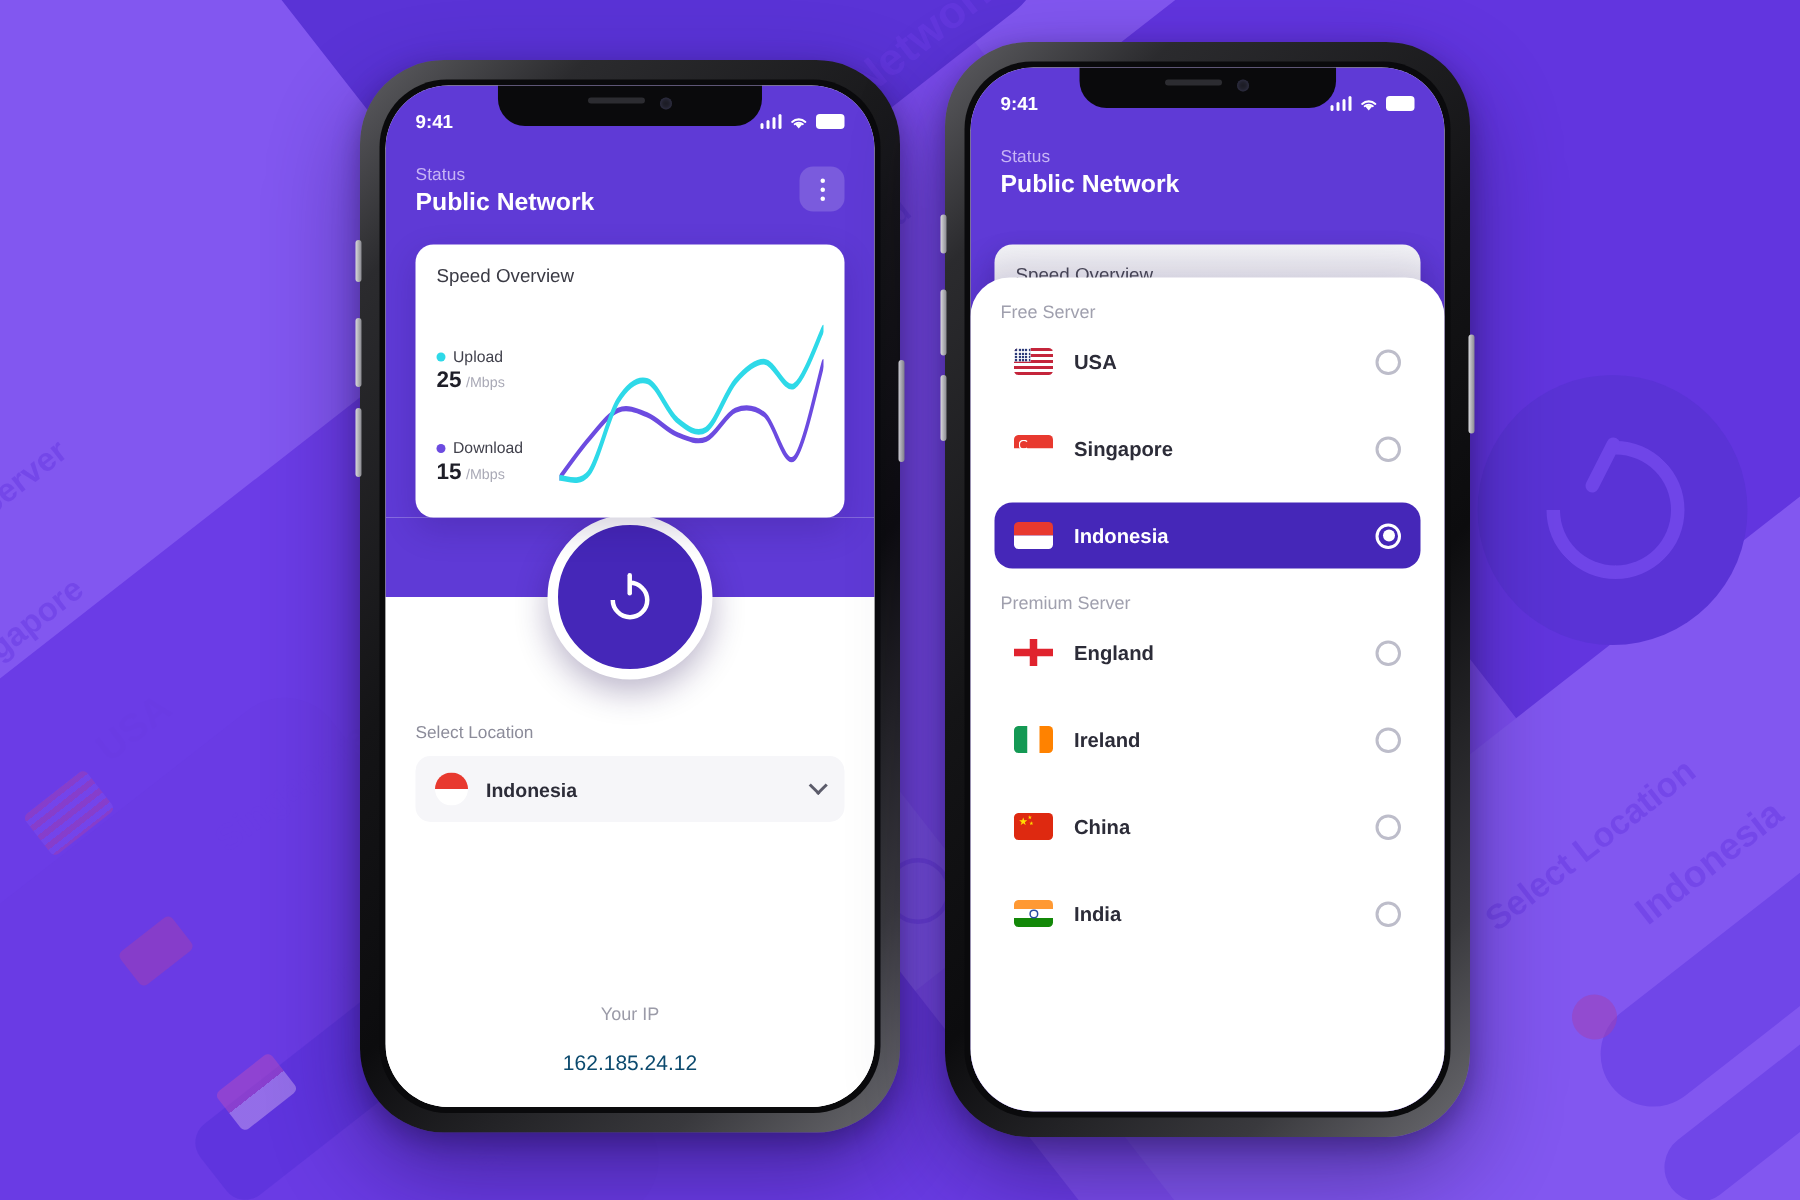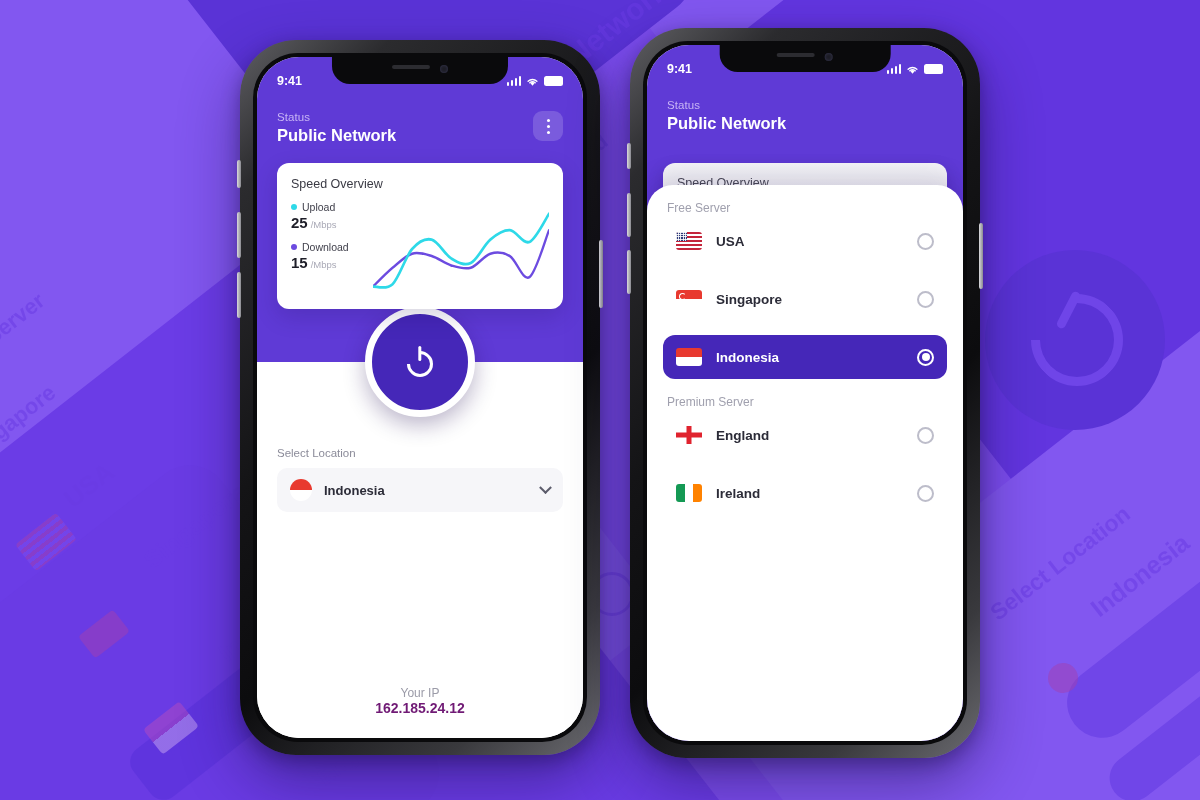--- a/index.html
+++ b/index.html
@@ -210,21 +210,21 @@
     border-radius: 12px;
     padding: 14px 14px 12px 14px;
     box-shadow: 0 8px 22px rgba(30,10,80,.18);
     position: relative;
     z-index: 5;
   }
   .speed-title { font-size: 12.5px; color: #3A3A44; font-weight: 500; }
   .speed-body { display: flex; margin-top: 10px; }
   .legend-col { width: 82px; flex: none; }
   .legend-item { margin-bottom: 10px; }
-  .legend-head { display: flex; align-items: center; gap: 5px; }
+  .legend-head { display: flex; align-items: center; gap: 5px; margin-top: 31px; }
   .dot { width: 6px; height: 6px; border-radius: 50%; display: block; }
   .legend-name { font-size: 10.5px; color: #41414C; }
   .legend-val { margin-top: 1px; display: flex; align-items: baseline; gap: 3px; }
   .legend-num { font-size: 15px; font-weight: 700; color: #1E1E28; }
   .legend-unit { font-size: 9.5px; color: #A9A9B6; text-align: center; }
   .chart-area { flex: 1; position: relative; min-height: 96px; }
   .chart-area svg { position: absolute; inset: 0; width: 100%; height: 100%; }
 
   
   .power-zone {
@@ -277,21 +277,21 @@
     padding: 0 13px; gap: 12px;
   }
   .sel-name { flex: 1; font-size: 13px; font-weight: 700; color: #2C2C38; }
   .chev {
     width: 9px; height: 9px;
     border-right: 2px solid #5c5c6b; border-bottom: 2px solid #5c5c6b;
     transform: rotate(45deg) translate(-2px,-2px);
   }
   .ip-block { margin-top: auto; text-align: center; padding-bottom: 6px; }
   .ip-label { font-size: 12px; color: #9B9BA8; }
-  .ip-value { font-size: 14px; font-weight: 700; color: #701a75; margin-top: 0; }
+  .ip-value { font-size: 14px; font-weight: 400; color: #0c4a6e; margin-top: 17px; }
 
   
   .flag { flex: none; border-radius: 3px; overflow: hidden; position: relative; }
   .flag-id { width: 22px; height: 22px; border-radius: 50%; }
   .flag-id .t { position: absolute; left:0; right:0; top:0; height:50%; background:#E8392F; }
   .flag-id .b { position: absolute; left:0; right:0; bottom:0; height:50%; background:#fff; }
 
   .flag-rect { width: 26px; height: 18px; }
   .flag-usa .stripes { position:absolute; inset:0; background:
       repeating-linear-gradient(#C4253B 0 2.0px, #fff 2.0px 4.0px); }
@@ -652,22 +652,45 @@
                     <span class="b2"></span>
                     <span class="c"></span>
                 </span>
                 <span class="srv-name">Ireland</span>
                 <span class="radio">
                     <span class="inner"></span>
                   </span>
               </div>
               <div class="row-gap"></div>
 
+              <div class="srv-row">
+                <span class="flag flag-rect flag-chn">
+                  <span class="star">★</span>
+                    <span class="star2">★</span>
+                    <span class="star3">★</span>
+                </span>
+                <span class="srv-name">China</span>
+                <span class="radio">
+                    <span class="inner"></span>
+                  </span>
+              </div>
               <div class="row-gap"></div>
 
+              <div class="srv-row">
+                <span class="flag flag-rect flag-ind">
+                  <span class="a"></span>
+                    <span class="b2"></span>
+                    <span class="c"></span>
+                    <span class="wheel"></span>
+                </span>
+                <span class="srv-name">India</span>
+                <span class="radio">
+                    <span class="inner"></span>
+                  </span>
+              </div>
             </div>
           </div>
 
         </div>
       </div>
     </div>
   </div>
 
 </div>
 

